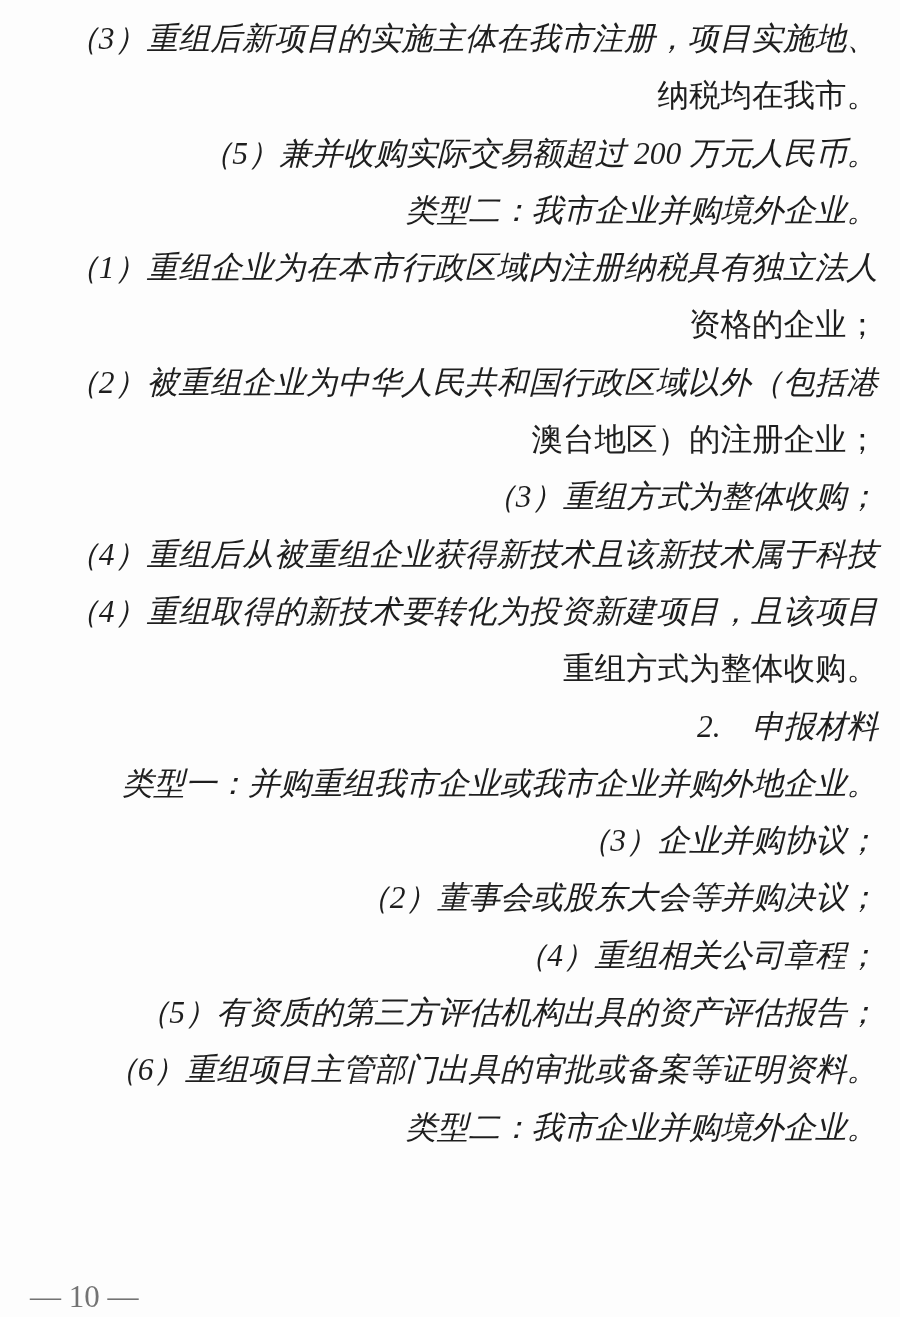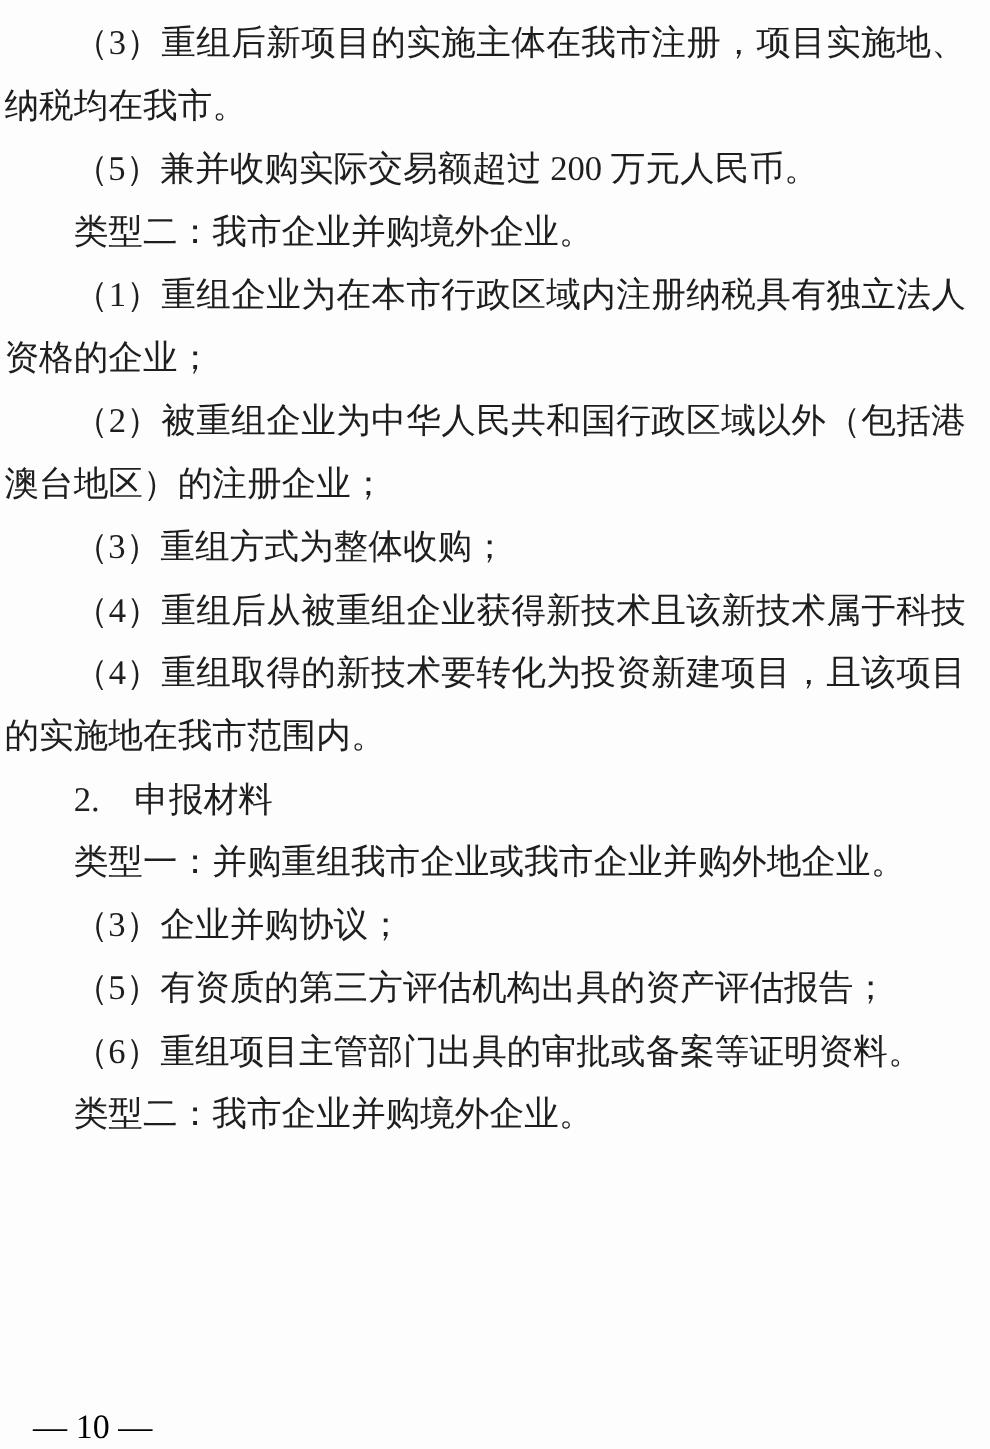--- a/index.html
+++ b/index.html
@@ -22,38 +22,39 @@
     width: 874px;
   }
   .para {
     margin: 0;
     padding: 0;
   }
   .ln {
     font-size: 31.5px;
     line-height: 57.3px;
     white-space: normal;
-    text-align: left;
+    text-align: right;
   }
   
   .ind {
     text-indent: 63px;
+    font-style: italic;
   }
   
   .fill {
     text-align: justify;
     text-align-last: justify;
   }
   .footer {
     position: absolute;
     left: 30px;
     top: 1280px;
     font-size: 31px;
     line-height: 34px;
-    color: #000000;
+    color: #737373;
   }
 </style>
 </head>
 <body>
 
 <div class="content">
 
   <div class="para">
     <div class="ln ind fill">（3）重组后新项目的实施主体在我市注册，项目实施地、</div>
     <div class="ln">纳税均在我市。</div>
@@ -80,37 +81,43 @@
   <div class="para">
     <div class="ln ind">（3）重组方式为整体收购；</div>
   </div>
 
   <div class="para">
     <div class="ln ind fill">（4）重组后从被重组企业获得新技术且该新技术属于科技</div>
   </div>
 
   <div class="para">
     <div class="ln ind fill">（4）重组取得的新技术要转化为投资新建项目，且该项目</div>
-    <div class="ln">的实施地在我市范围内。</div>
+    <div class="ln">重组方式为整体收购。</div>
   </div>
 
   <div class="para">
     <div class="ln ind">2.　申报材料</div>
   </div>
 
   <div class="para">
     <div class="ln ind">类型一：并购重组我市企业或我市企业并购外地企业。</div>
   </div>
 
   <div class="para">
     <div class="ln ind">（3）企业并购协议；</div>
   </div>
 
+  <div class="para">
+    <div class="ln ind">（2）董事会或股东大会等并购决议；</div>
+  </div>
 
 
+  <div class="para">
+    <div class="ln ind">（4）重组相关公司章程；</div>
+  </div>
 
   <div class="para">
     <div class="ln ind">（5）有资质的第三方评估机构出具的资产评估报告；</div>
   </div>
 
   <div class="para">
     <div class="ln ind">（6）重组项目主管部门出具的审批或备案等证明资料。</div>
   </div>
 
   <div class="para">

